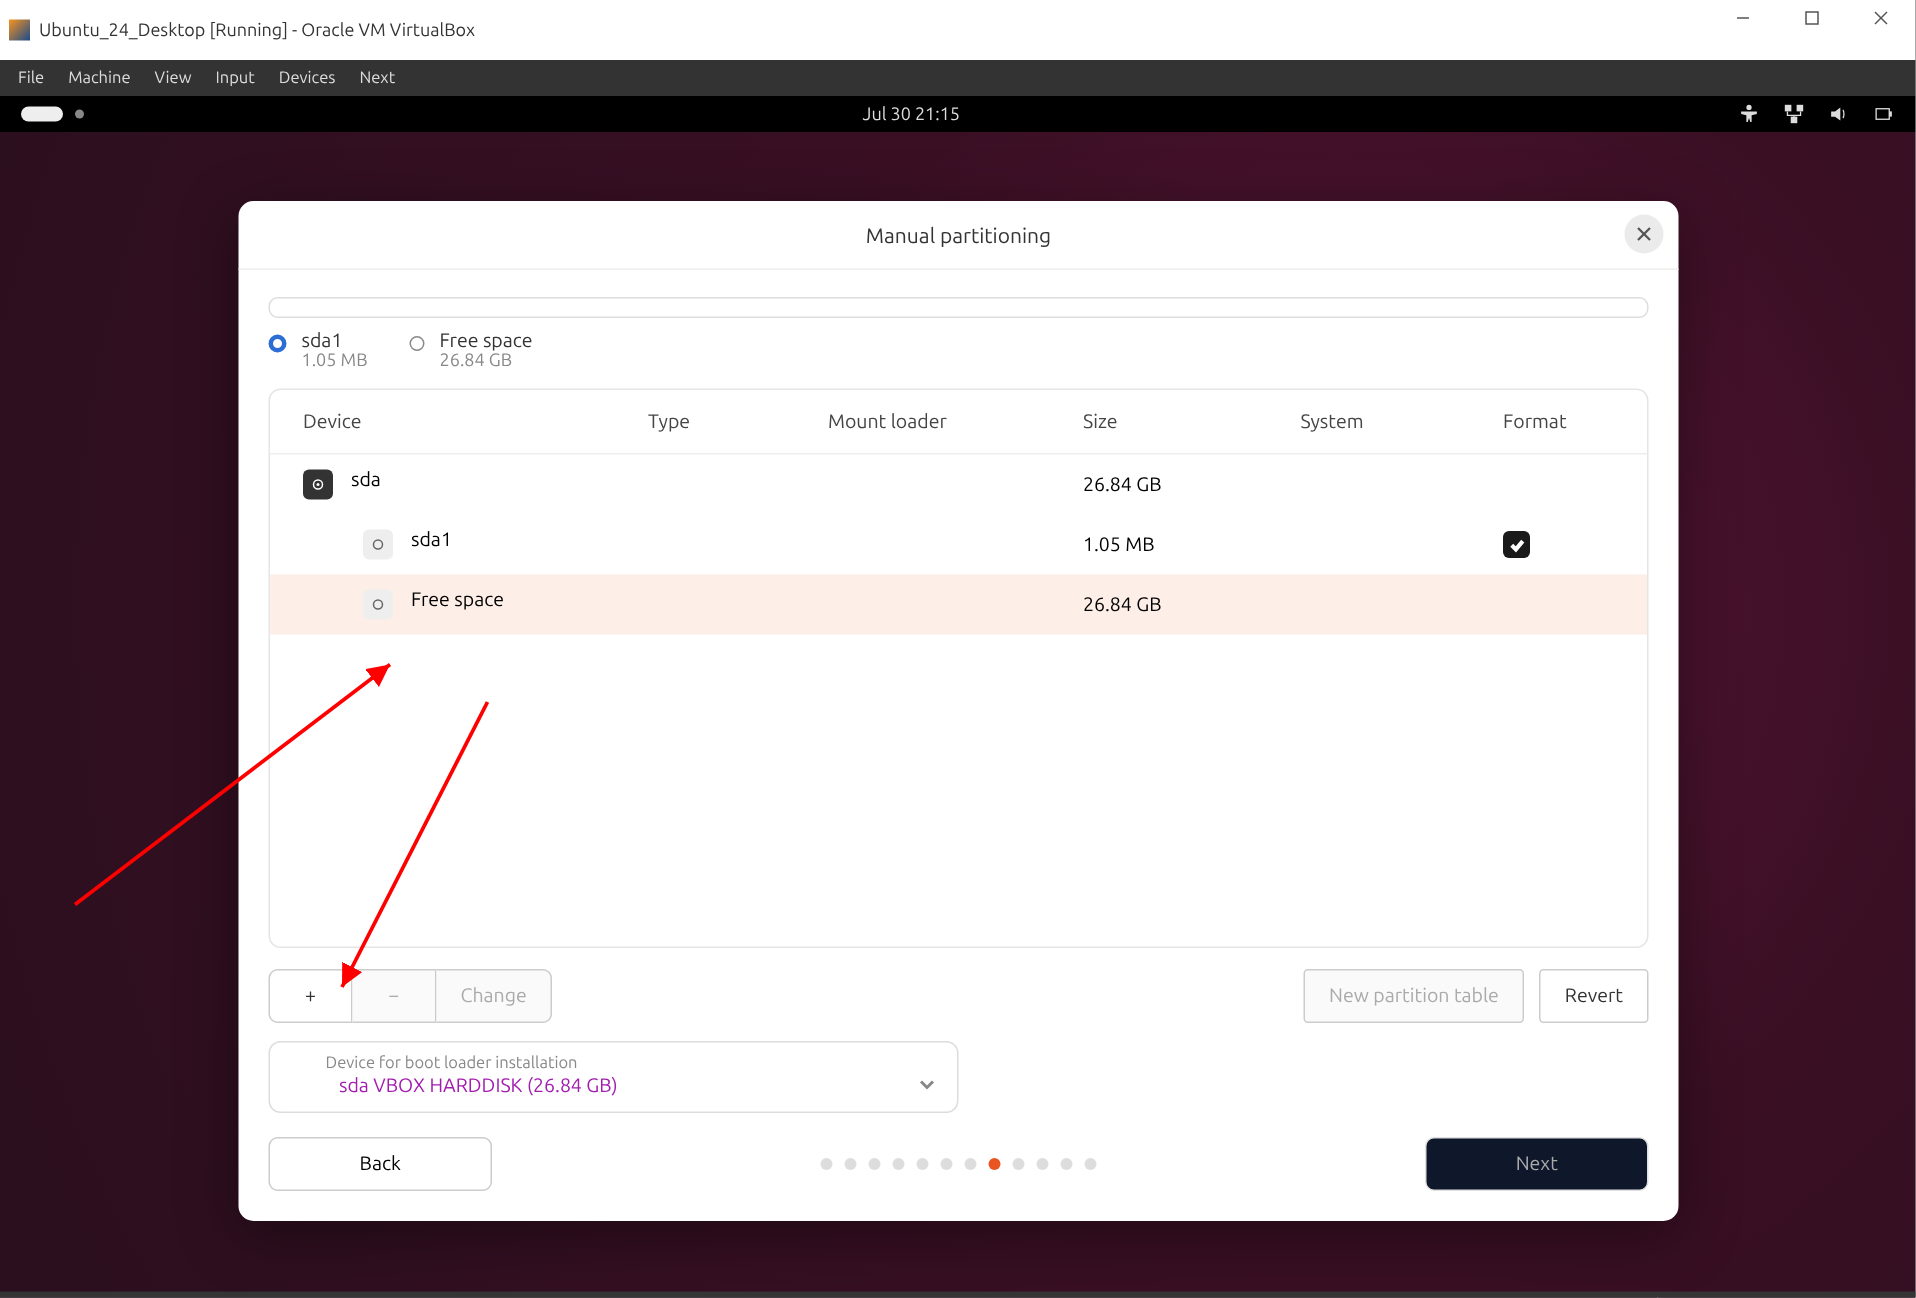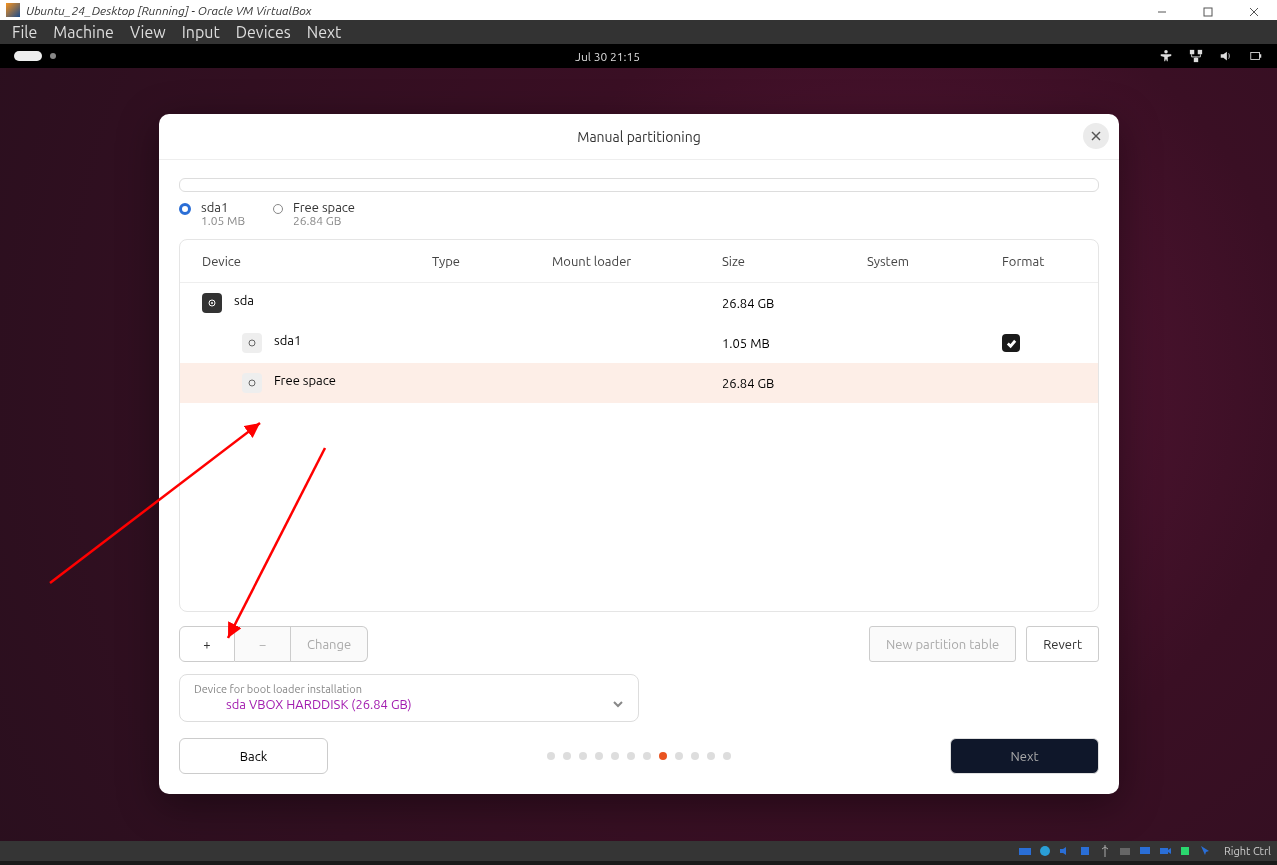--- a/index.html
+++ b/index.html
@@ -1,25 +1,25 @@
 <!DOCTYPE html>
 <html><head>
 <meta charset="utf-8">
 <style>
   * { box-sizing: border-box; margin: 0; padding: 0; font-family: Ubuntu, "Segoe UI", sans-serif; }
   body { width: 1277px; height: 865px; background: #1a1a1a; overflow: hidden; position: relative; }
 
   
-  .vb-titlebar { height: 20px; background: #fff; display: flex; align-items: center; padding: 0 6px; font-size: 12px; color: #333; position: relative; font-style: italic; }
+  .vb-titlebar { height: 40px; background: #fff; display: flex; align-items: center; padding: 0 6px; font-size: 12px; color: #333; position: relative; }
   .vb-logo { width: 14px; height: 14px; margin-right: 6px; background: linear-gradient(135deg,#f7931e,#1a4b8c); }
   .vb-winbtns { position: absolute; right: 0; top: 0; display: flex; }
   .vb-winbtn { width: 46px; height: 24px; display: flex; align-items: center; justify-content: center; color: #555; cursor: pointer; }
   .vb-winbtn svg { width: 10px; height: 10px; }
   .vb-menubar { height: 24px; background: #333; display: flex; align-items: center; padding: 0 4px; }
-  .vb-menuitem { color: #ddd; font-size: 16px; padding: 2px 8px; cursor: pointer; }
+  .vb-menuitem { color: #ddd; font-size: 11px; padding: 2px 8px; cursor: pointer; }
 
   
   .guest-topbar { height: 24px; background: #000; display: flex; align-items: center; justify-content: space-between; padding: 0 14px; color: #ddd; font-size: 12px; }
   .guest-left { display: flex; align-items: center; gap: 8px; }
   .pill { width: 28px; height: 10px; background: #eee; border-radius: 6px; }
   .dotgray { width: 6px; height: 6px; border-radius: 50%; background: #888; }
   .guest-right { display: flex; gap: 16px; align-items: center; }
   .guest-right svg { width: 14px; height: 14px; fill: #ddd; }
 
   
@@ -56,21 +56,21 @@
   .toolbar { display: flex; justify-content: space-between; margin-top: 14px; }
   .btngroup { display: flex; }
   .btn { height: 36px; min-width: 56px; padding: 0 16px; border: 1px solid #ccc; background: #fff; border-radius: 3px; font-size: 13px; color: #333; display:flex; align-items:center; justify-content:center; cursor:pointer; }
   .btn.disabled { color: #aaa; background:#fafafa; cursor:default; }
   .btngroup .btn { border-radius: 0; }
   .btngroup .btn:first-child { border-radius: 6px 0 0 6px; }
   .btngroup .btn:last-child { border-radius: 0 6px 6px 0; border-left: none; }
   .btngroup .btn:nth-child(2) { border-left: none; }
 
   .boot { margin-top: 12px; width: 460px; border: 1px solid #ddd; border-radius: 8px; padding: 8px 14px 10px 14px; position: relative; }
-  .boot-label { font-size: 11px; color: #888; }
+  .boot-label { font-size: 11px; color: #888; margin-left: 23px; }
   .boot-value { font-size: 13px; color: #a21caf; margin-top: 2px; margin-left: 32px; }
   .boot-chevron { position: absolute; right: 14px; top: 20px; }
   .boot-chevron svg { width: 12px; height: 12px; stroke:#888; fill:none; stroke-width:2; }
 
   .dlg-footer { display: flex; justify-content: space-between; align-items: center; padding: 16px 20px 20px 20px; }
   .footer-btn { width: 149px; height: 36px; border: 1px solid #ccc; border-radius: 6px; background:#fff; font-size:13px; display:flex; align-items:center; justify-content:center; cursor:pointer; }
   .footer-btn.disabled { background:#0f172a; color:#aaa; border-color:#e0e0e0; cursor:default; }
   .dots { display:flex; gap:8px; }
   .dot { width:8px; height:8px; border-radius:50%; background:#ddd; }
   .dot.active { background:#e95420; }

